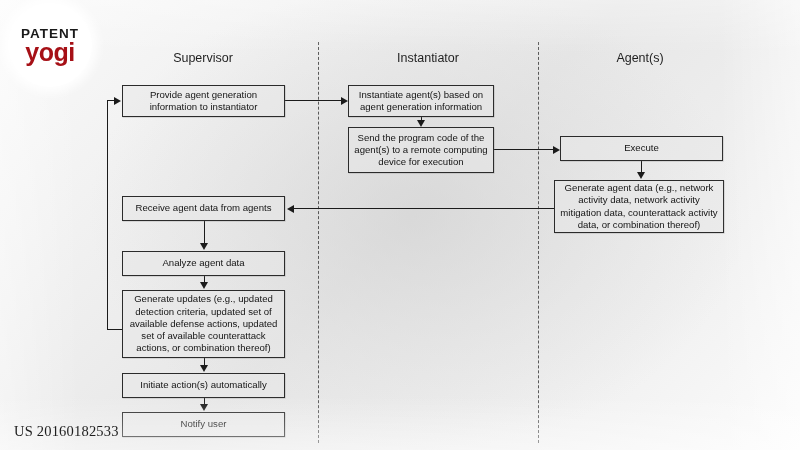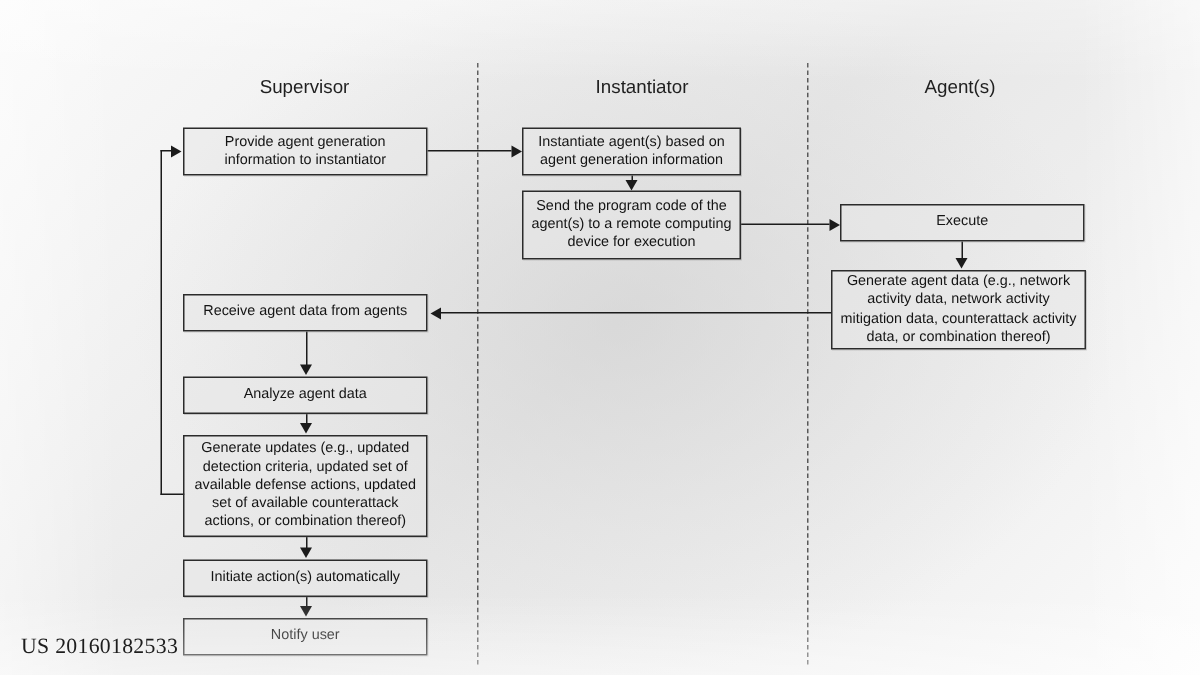--- a/index.html
+++ b/index.html
@@ -133,20 +133,24 @@
     border-top: 4.2px solid transparent;
     border-bottom: 4.2px solid transparent;
     border-right: 7px solid #1b1b1b;
   }
 </style>
 </head>
 <body>
 
 <div id="page">
 
+  <div id="logo">
+    <div class="l1">PATENT</div>
+    <div class="l2">yogi</div>
+  </div>
 
   <div id="patent-number">US 20160182533</div>
 
   <div class="divider" style="left:318px; top:42px; height:401px;"></div>
   <div class="divider" style="left:538px; top:42px; height:401px;"></div>
 
   <div class="lane-title" style="left:203px; top:51px;">Supervisor</div>
   <div class="lane-title" style="left:428px; top:51px;">Instantiator</div>
   <div class="lane-title" style="left:640px; top:51px;">Agent(s)</div>
 

